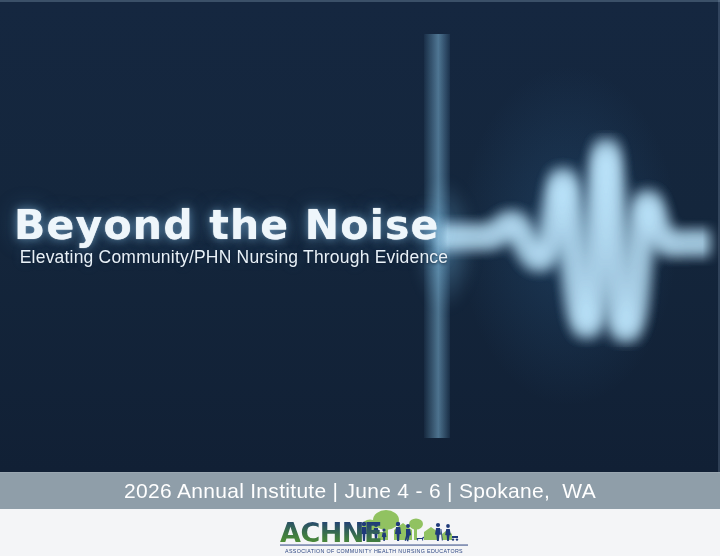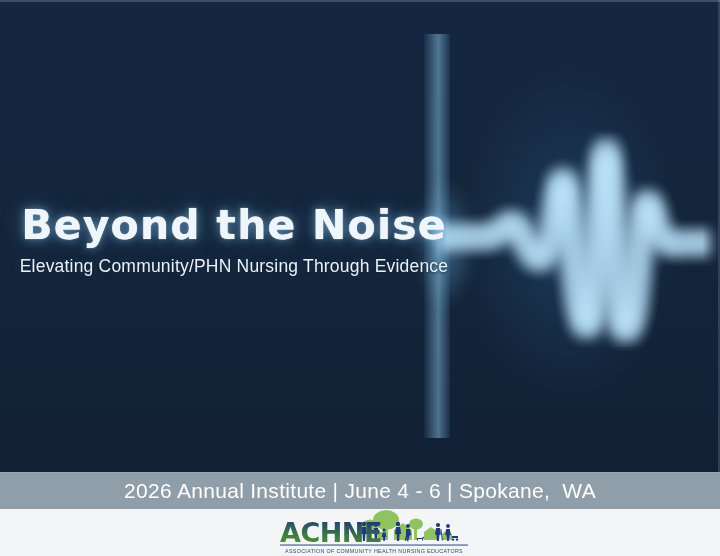--- a/index.html
+++ b/index.html
@@ -69,21 +69,20 @@
   .title-block{
     position:absolute; left:14px; top:204px; width:440px;
   }
   .main-title{
     font-family:"DejaVu Sans", sans-serif;
     font-weight:700;
     font-size:41px;
     letter-spacing:1.2px;
     color:#eef6fb;
     line-height:1.05;
-    text-align:center;
     -webkit-text-stroke:0px;
     text-shadow:
       0 0 1px rgba(255,255,255,.9),
       0 0 10px rgba(150,205,245,.55),
       0 0 22px rgba(110,180,230,.35);
     background:
       repeating-linear-gradient(
         180deg,
         rgba(255,255,255,0) 0px,
         rgba(255,255,255,0) 3px,
@@ -103,21 +102,20 @@
       180deg,
       rgba(22,46,72,0) 0px,
       rgba(22,46,72,0) 4px,
       rgba(22,46,72,.85) 4px,
       rgba(22,46,72,.85) 6px
     );
     mix-blend-mode:multiply;
     opacity:.0;
   }
   .subtitle{
-    margin-top:9px;
     font-family:"Liberation Sans", sans-serif;
     font-weight:400;
     font-size:17.5px;
     letter-spacing:.2px;
     color:#eaf2f8;
     text-align:center;
     text-shadow:0 1px 3px rgba(10,25,45,.85), 0 0 10px rgba(120,180,225,.25);
   }
 
   

